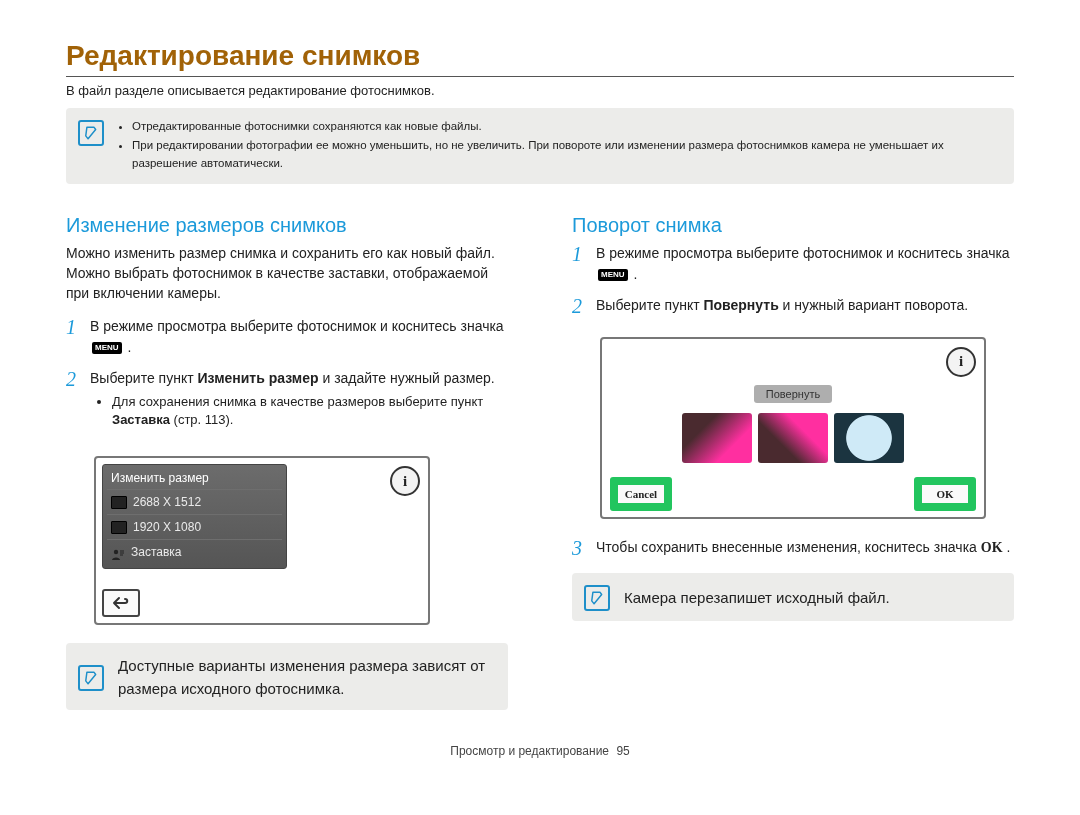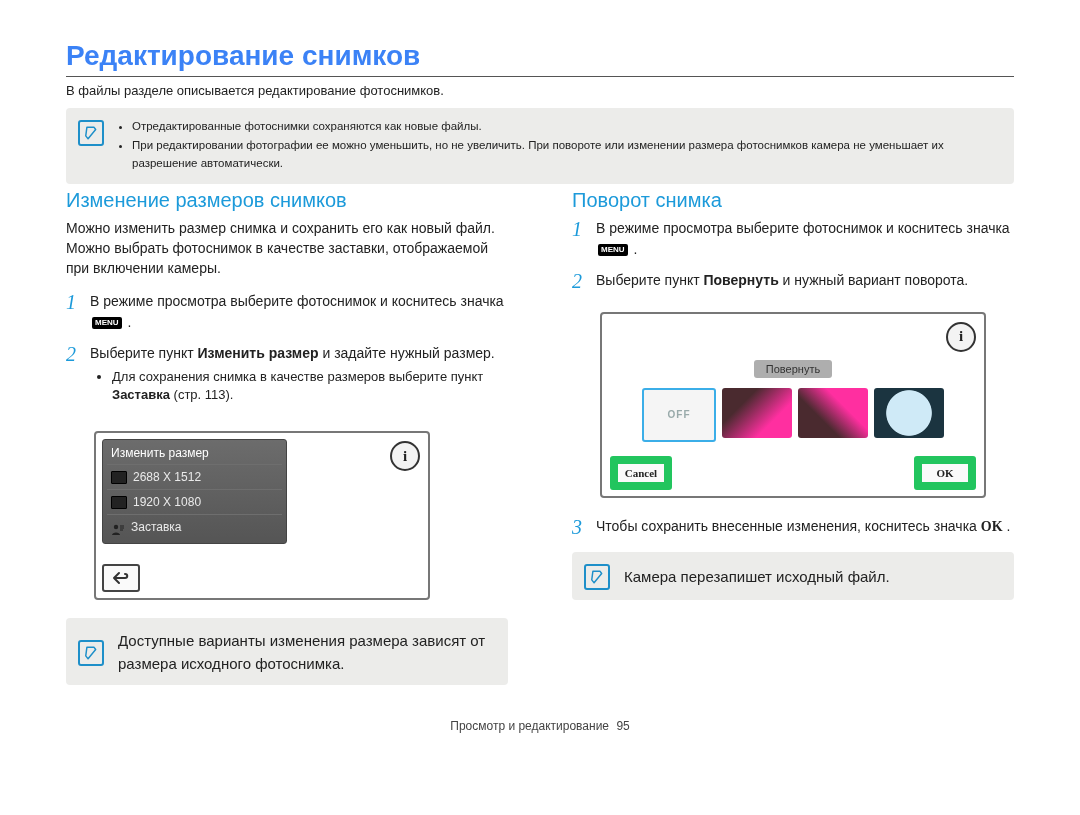--- a/index.html
+++ b/index.html
@@ -10,40 +10,40 @@
     font-family: Arial, "Helvetica Neue", Helvetica, sans-serif;
     background: #fff;
     color: #222;
   }
   .page {
     padding: 40px 66px 20px 66px;
   }
   .page-title {
     font-size: 28px;
     font-weight: bold;
-    color: #3b82f6;
+    color: #a16207;
     margin: 0 0 4px 0;
   }
   .title-rule {
     border: none;
     border-top: 1px solid #555;
     margin: 0 0 6px 0;
   }
   .intro {
     font-size: 13px;
     margin: 0 0 10px 0;
   }
   .note-box {
     background: #ececea;
     border-radius: 4px;
     padding: 10px 4px 10px 12px;
     display: flex;
     gap: 14px;
     align-items: flex-start;
-    margin-bottom: 5px;
+    margin-bottom: 30px;
   }
   .note-icon {
     flex: 0 0 22px;
     width: 22px;
     height: 22px;
     border: 2px solid #1e8fc9;
     border-radius: 3px;
     display: flex;
     align-items: center;
     justify-content: center;
@@ -300,21 +300,21 @@
   }
   .footer .pg { margin-left: 4px; }
 </style>
 </head>
 <body>
 
 <div class="page">
 
   <h1 class="page-title">Редактирование снимков</h1>
   <hr class="title-rule">
-  <p class="intro">В файлы разделе описывается редактирование фотоснимков.</p>
+  <p class="intro">В файл разделе описывается редактирование фотоснимков.</p>
 
   <div class="note-box">
     <span class="note-icon">
       <svg width="14" height="14" viewBox="0 0 24 24">
         <path d="M5 2 L17 2 L20 6 L7 22 L3 17 Z" fill="none" stroke="#1e8fc9" stroke-width="2.5" stroke-linejoin="round"></path>
       </svg>
     </span>
     <ul class="note-list">
       <li>Отредактированные фотоснимки сохраняются как новые файлы.</li>
       <li>При редактировании фотографии ее можно уменьшить, но не увеличить. При повороте или изменении размера фотоснимков камера не уменьшает их разрешение автоматически.</li>
@@ -414,21 +414,20 @@
       </ol>
 
       <div class="screenshot-rotate">
         <div class="rot-top">
           <div class="sr-info">i</div>
         </div>
         <div class="rot-label-row">
           <div class="rot-label">Повернуть</div>
         </div>
         <div class="rot-options">
-          <div class="rot-opt off">OFF</div>
           <div class="rot-opt pink"></div>
           <div class="rot-opt pink2"></div>
           <div class="rot-opt fish"></div>
         </div>
         <div class="rot-bottom">
           <div class="rot-btn">Cancel</div>
           <div class="rot-btn">OK</div>
         </div>
       </div>
 

